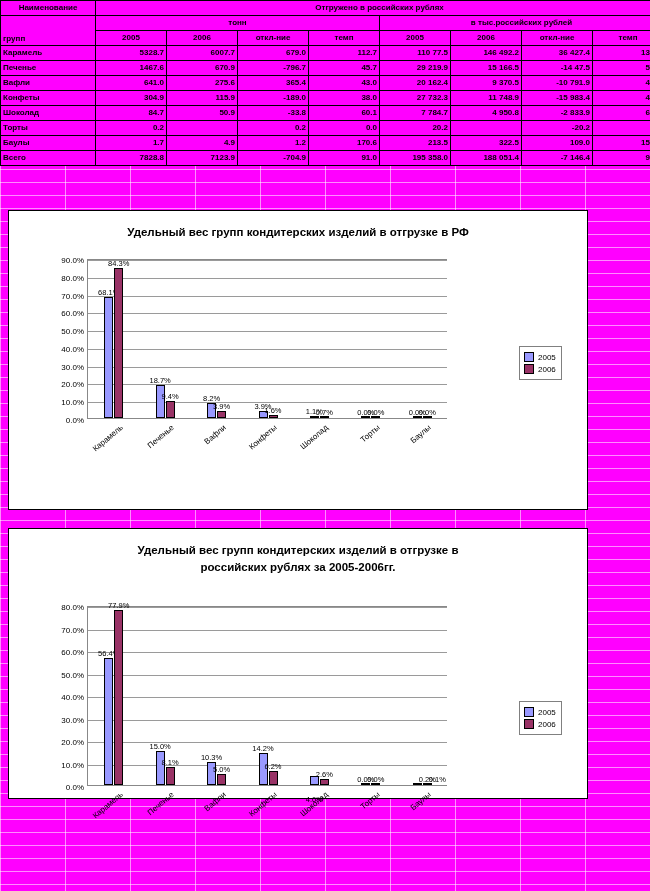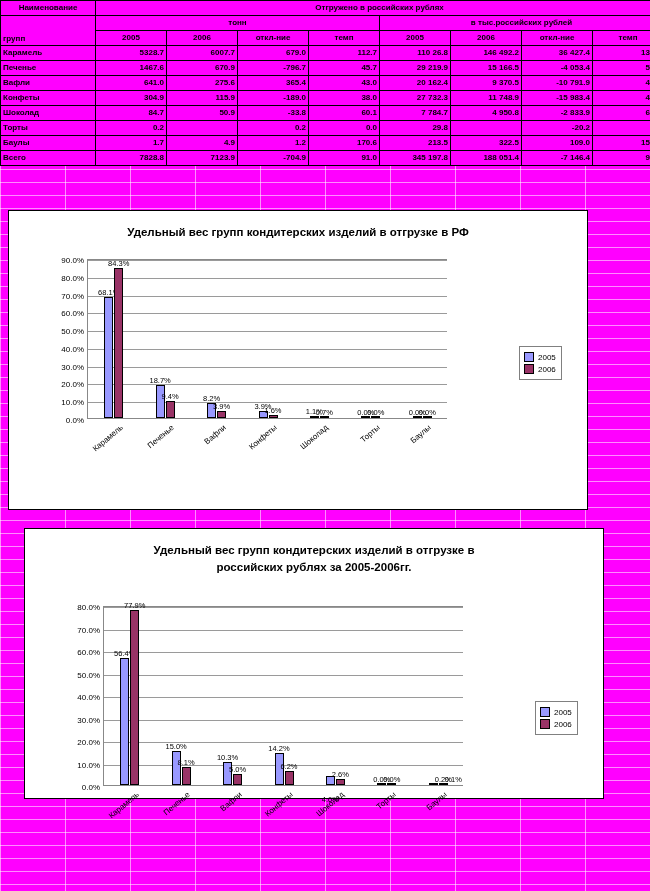--- a/index.html
+++ b/index.html
@@ -55,21 +55,21 @@
   .col-name { width: 95px; }
   .col-v { width: 71px; }
   
   .chart-panel {
     position: absolute;
     background: #ffffff;
     border: 1px solid #000;
     box-sizing: border-box;
   }
   #chart1 { left: 8px; top: 210px; width: 580px; height: 300px; }
-  #chart2 { left: 24px; top: 528px; width: 580px; height: 271px; }
+  #chart2 { left: 8px; top: 528px; width: 580px; height: 271px; }
   .chart-title {
     text-align: center;
     font-size: 11.5px;
     font-weight: bold;
     color: #000;
     line-height: 17px;
     margin-top: 13px;
     padding: 0 40px;
   }
   .plot-area {
@@ -184,34 +184,34 @@
           <th>темп</th>
         </tr>
       </thead>
       <tbody id="table-body">
           <tr>
             <td class="name">Карамель</td>
             <td class="num">5328.7</td>
             <td class="num">6007.7</td>
             <td class="num">679.0</td>
             <td class="num">112.7</td>
-            <td class="num">110 26.8</td>
+            <td class="num">110 77.5</td>
             <td class="num">146 492.2</td>
             <td class="num">36 427.4</td>
             <td class="num">133.1</td>
           </tr>
           <tr>
             <td class="name">Печенье</td>
             <td class="num">1467.6</td>
             <td class="num">670.9</td>
             <td class="num">-796.7</td>
             <td class="num">45.7</td>
             <td class="num">29 219.9</td>
             <td class="num">15 166.5</td>
-            <td class="num">-4 053.4</td>
+            <td class="num">-14 47.5</td>
             <td class="num">51.9</td>
           </tr>
           <tr>
             <td class="name">Вафли</td>
             <td class="num">641.0</td>
             <td class="num">275.6</td>
             <td class="num">365.4</td>
             <td class="num">43.0</td>
             <td class="num">20 162.4</td>
             <td class="num">9 370.5</td>
@@ -239,21 +239,21 @@
             <td class="num">4 950.8</td>
             <td class="num">-2 833.9</td>
             <td class="num">63.6</td>
           </tr>
           <tr>
             <td class="name">Торты</td>
             <td class="num">0.2</td>
             <td class="num"></td>
             <td class="num">0.2</td>
             <td class="num">0.0</td>
-            <td class="num">29.8</td>
+            <td class="num">20.2</td>
             <td class="num"></td>
             <td class="num">-20.2</td>
             <td class="num">0.0</td>
           </tr>
           <tr>
             <td class="name">Баулы</td>
             <td class="num">1.7</td>
             <td class="num">4.9</td>
             <td class="num">1.2</td>
             <td class="num">170.6</td>
@@ -261,21 +261,21 @@
             <td class="num">322.5</td>
             <td class="num">109.0</td>
             <td class="num">151.1</td>
           </tr>
           <tr>
             <td class="name">Всего</td>
             <td class="num">7828.8</td>
             <td class="num">7123.9</td>
             <td class="num">-704.9</td>
             <td class="num">91.0</td>
-            <td class="num">345 197.8</td>
+            <td class="num">195 358.0</td>
             <td class="num">188 051.4</td>
             <td class="num">-7 146.4</td>
             <td class="num">96.3</td>
           </tr>
         </tbody>
     </table>
   </div>
 
   <div class="chart-panel" id="chart1">
     <div class="chart-title">

